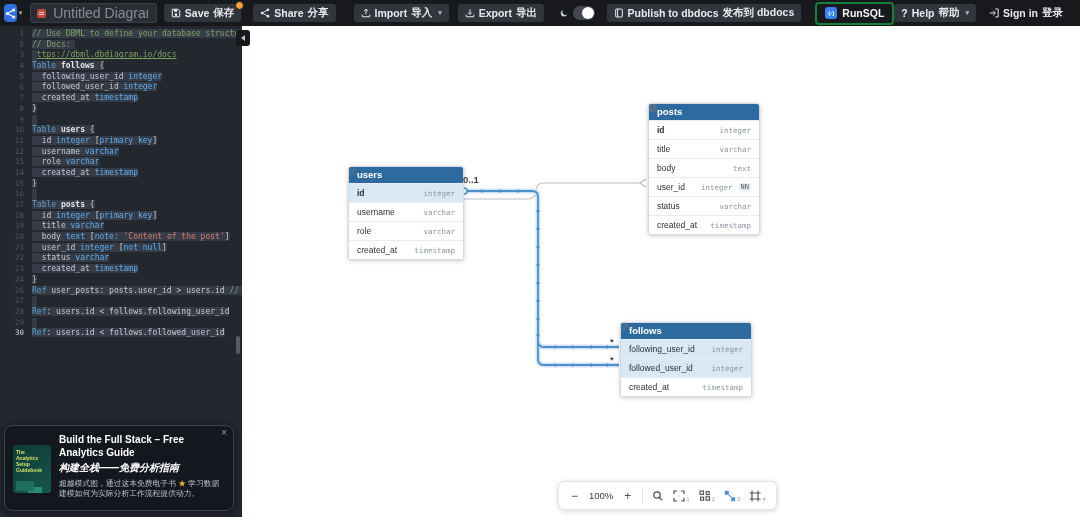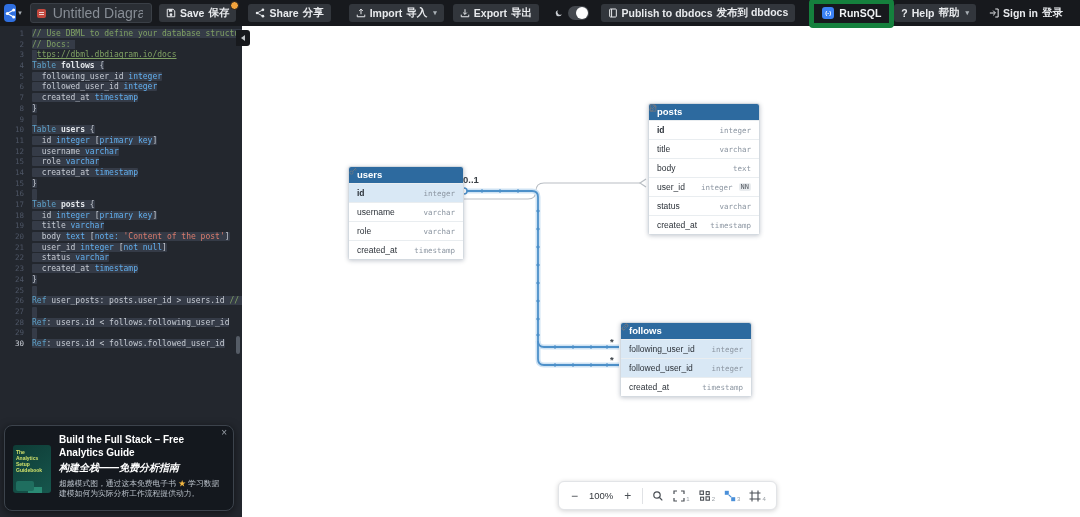--- a/index.html
+++ b/index.html
@@ -20,21 +20,21 @@
   .title-wrap input{background:transparent;border:none;outline:none;color:#d7dade;
         font-size:14px;width:100%;font-family:"Liberation Sans",sans-serif;}
   .title-wrap input::placeholder{color:#878d95;}
   .doc-ico{width:9px;height:9px;border-radius:2px;background:#c2483e;flex-shrink:0;
         display:flex;flex-direction:column;justify-content:center;gap:1px;align-items:center;}
   .doc-ico i{display:block;width:5px;height:1px;background:#f2d6d3;}
   .notif-dot{position:absolute;top:-3px;right:-3px;width:7px;height:7px;border-radius:50%;
         background:#f2a33c;border:1px solid #17191d;}
   .toggle{width:30px;height:14px;border-radius:8px;background:#44484e;position:relative;cursor:pointer;}
   .toggle .knob{position:absolute;right:1px;top:1px;width:12px;height:12px;border-radius:50%;background:#fdfdfd;}
-  .runsql{display:inline-flex;align-items:center;gap:5px;height:19px;padding:0 8px;border:5px solid #15803d;
+  .runsql{display:inline-flex;align-items:center;gap:5px;height:19px;padding:0 8px;border:2px solid #15803d;
         border-radius:4px;color:#f0f2f4;font-size:10.5px;font-weight:700;cursor:pointer;}
   .runsql-ico{width:12px;height:12px;border-radius:3px;background:#3b82f6;color:#fff;font-size:6px;
         display:flex;align-items:center;justify-content:center;font-weight:700;}
   .icon-svg{display:block;}
   
   .editor{position:absolute;left:0;top:26px;width:242px;height:491px;background:#23272e;
         overflow:hidden;z-index:5;padding-top:3px;box-sizing:border-box;}
   .cl{display:flex;height:10.7px;line-height:10.7px;white-space:pre;
       font-family:"DejaVu Sans Mono",monospace;font-size:8px;}
   .ln{width:24px;text-align:right;padding-right:8px;color:#4d5565;flex-shrink:0;font-size:7.5px;}
@@ -215,21 +215,20 @@
         <div class="cl"><span class="ln">15</span><span class="code"><span class="sel"><span class="tok p">}</span></span></span></div>
         <div class="cl"><span class="ln">16</span><span class="code"><span class="sel blank">&nbsp;</span></span></div>
         <div class="cl"><span class="ln">17</span><span class="code"><span class="sel"><span class="tok k">Table</span><span class="tok p"> </span><span class="tok n">posts</span><span class="tok p"> {</span></span></span></div>
         <div class="cl"><span class="ln">18</span><span class="code"><span class="sel"><span class="tok p">  id </span><span class="tok t">integer</span><span class="tok p"> [</span><span class="tok t">primary key</span><span class="tok p">]</span></span></span></div>
         <div class="cl"><span class="ln">19</span><span class="code"><span class="sel"><span class="tok p">  title </span><span class="tok t">varchar</span></span></span></div>
         <div class="cl"><span class="ln">20</span><span class="code"><span class="sel"><span class="tok p">  body </span><span class="tok t">text</span><span class="tok p"> [</span><span class="tok t">note:</span><span class="tok p"> </span><span class="tok s">'Content of the post'</span><span class="tok p">]</span></span></span></div>
         <div class="cl"><span class="ln">21</span><span class="code"><span class="sel"><span class="tok p">  user_id </span><span class="tok t">integer</span><span class="tok p"> [</span><span class="tok t">not null</span><span class="tok p">]</span></span></span></div>
         <div class="cl"><span class="ln">22</span><span class="code"><span class="sel"><span class="tok p">  status </span><span class="tok t">varchar</span></span></span></div>
         <div class="cl"><span class="ln">23</span><span class="code"><span class="sel"><span class="tok p">  created_at </span><span class="tok t">timestamp</span></span></span></div>
         <div class="cl"><span class="ln">24</span><span class="code"><span class="sel"><span class="tok p">}</span></span></span></div>
-        <div class="cl"><span class="ln">25</span><span class="code"><span class="sel blank">&nbsp;</span></span></div>
         <div class="cl"><span class="ln">26</span><span class="code"><span class="sel"><span class="tok k">Ref</span><span class="tok p"> user_posts: posts.user_id &gt; users.id </span><span class="tok c">// man</span></span></span></div>
         <div class="cl"><span class="ln">27</span><span class="code"><span class="sel blank">&nbsp;</span></span></div>
         <div class="cl"><span class="ln">28</span><span class="code"><span class="sel"><span class="tok k">Ref</span><span class="tok p">: users.id &lt; follows.following_user_id</span></span></span></div>
         <div class="cl"><span class="ln">29</span><span class="code"><span class="sel blank">&nbsp;</span></span></div>
         <div class="cl"><span class="ln act">30</span><span class="code"><span class="sel"><span class="tok k">Ref</span><span class="tok p">: users.id &lt; follows.followed_user_id</span></span></span></div>
       </div>
     <div class="ed-scroll"></div>
   </div>
   <div class="collapse-tab">
       <i></i>

